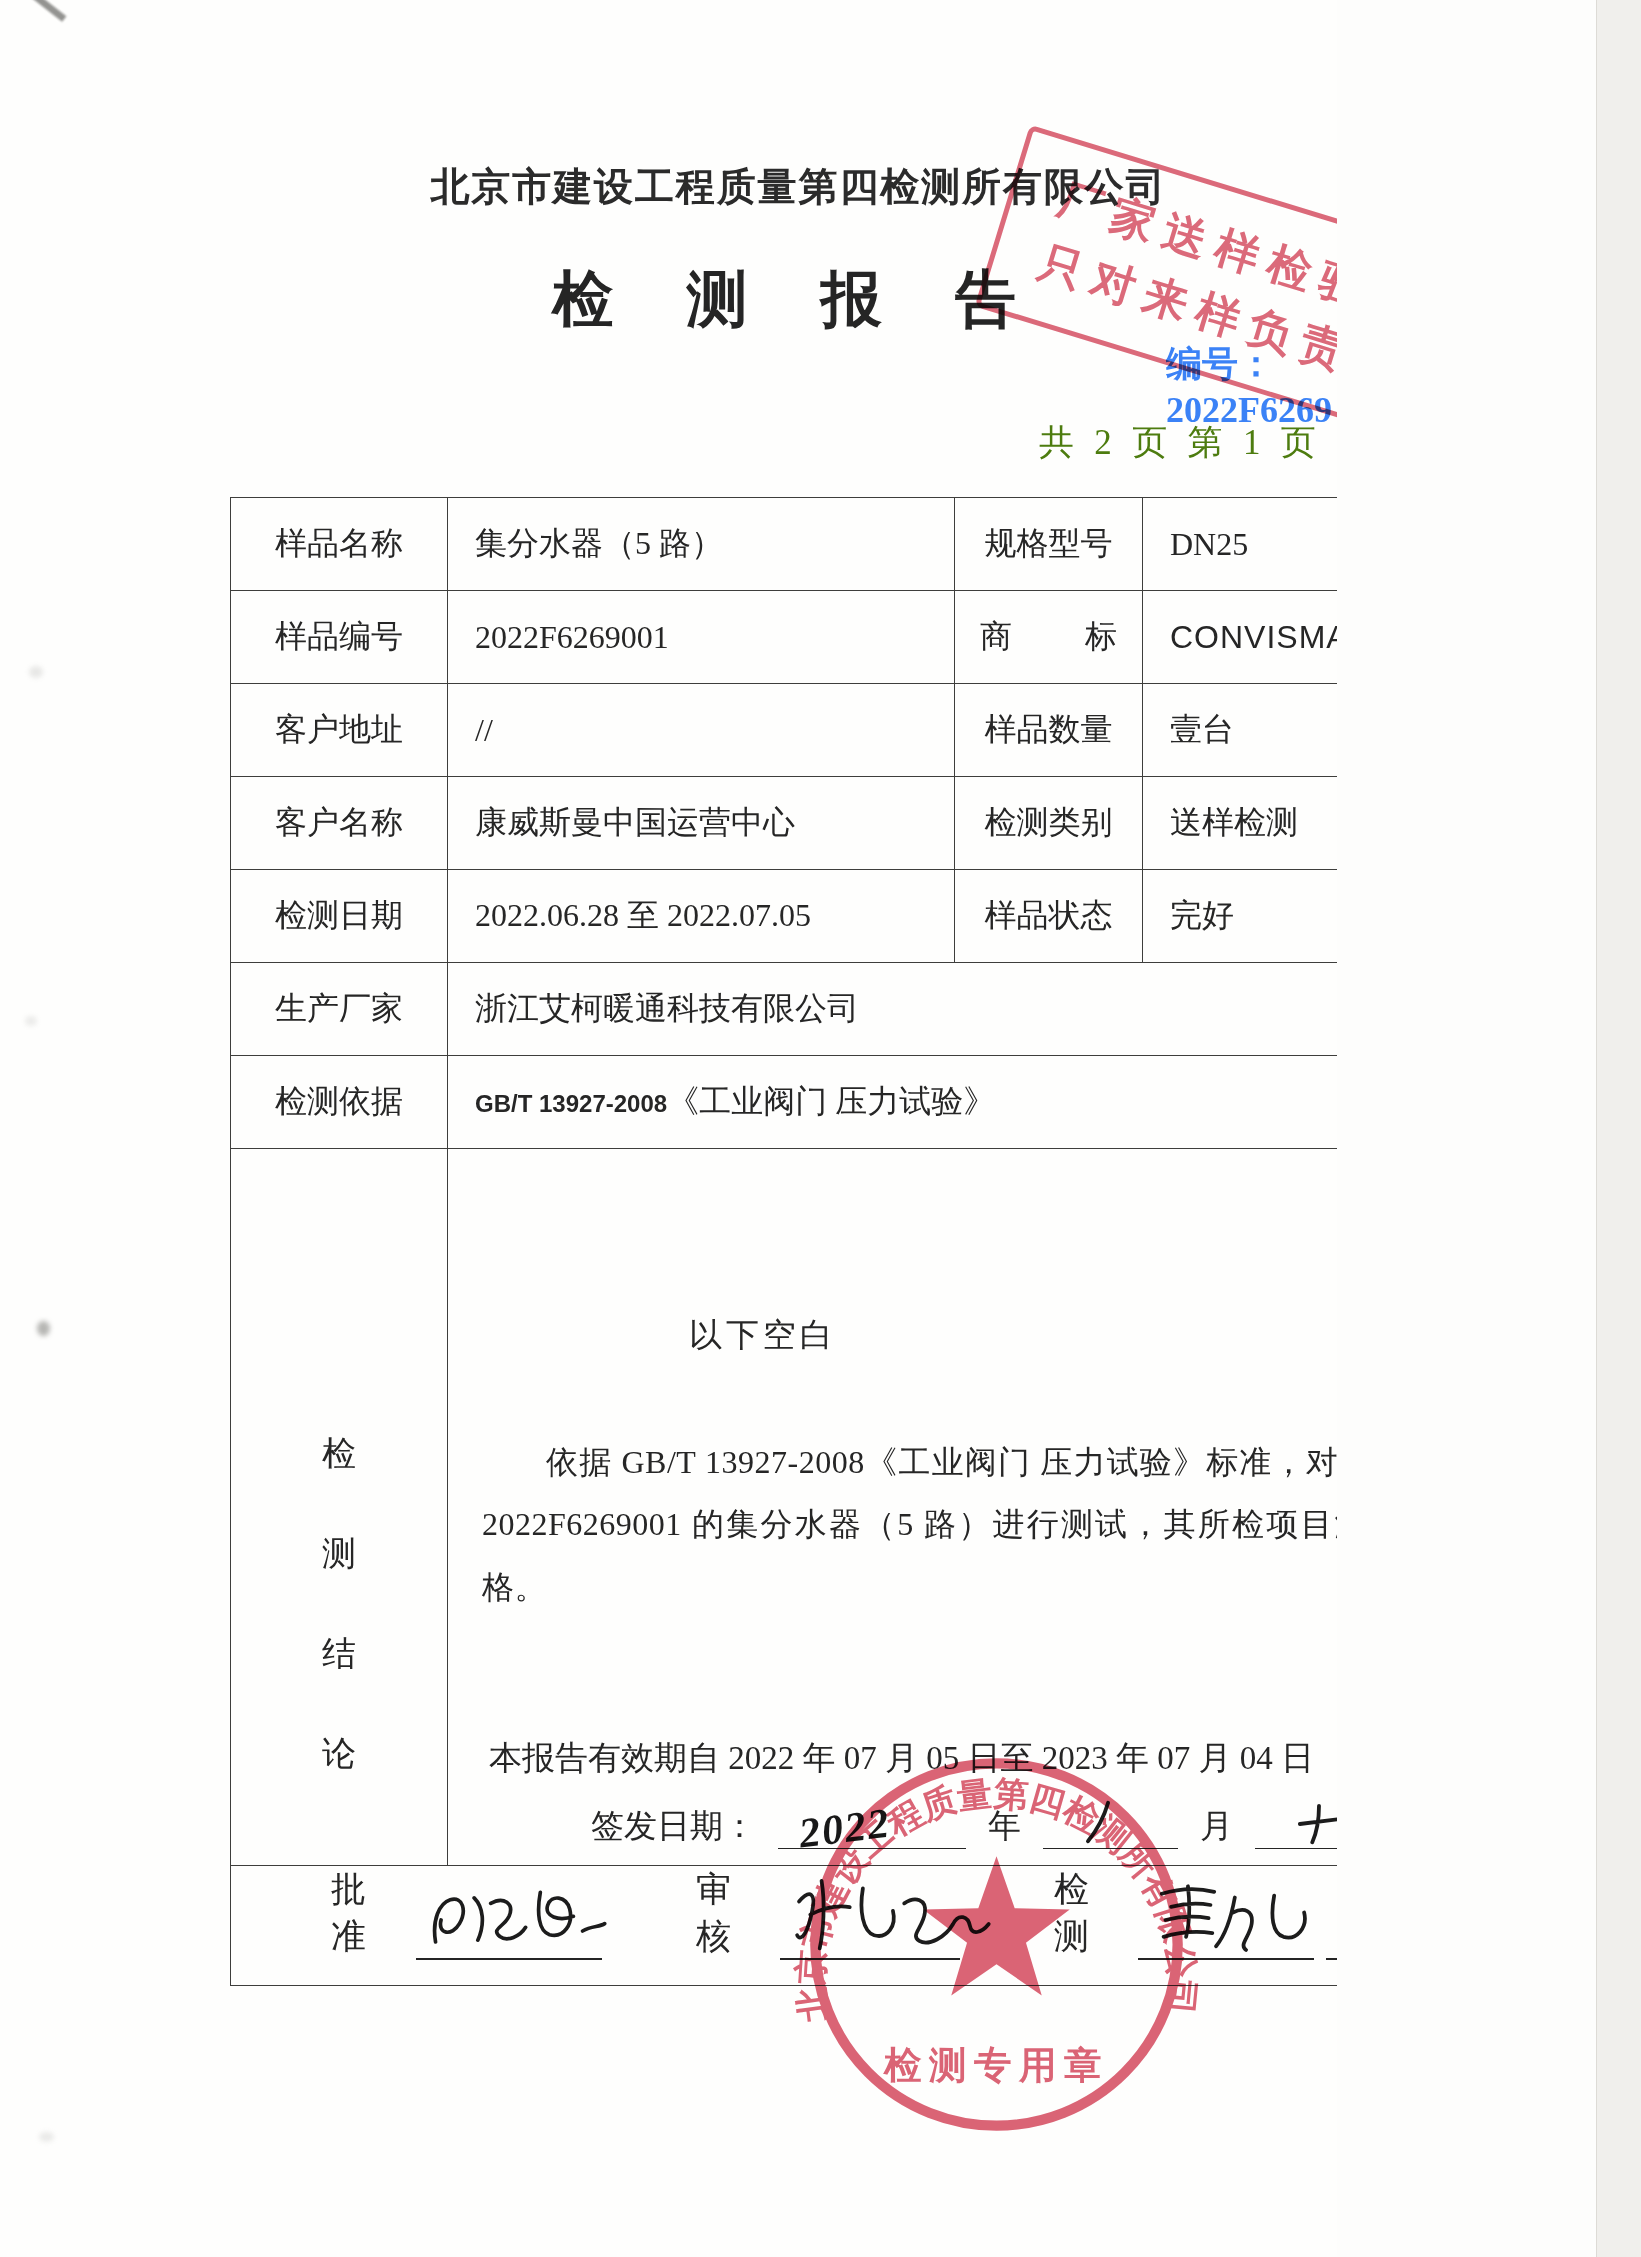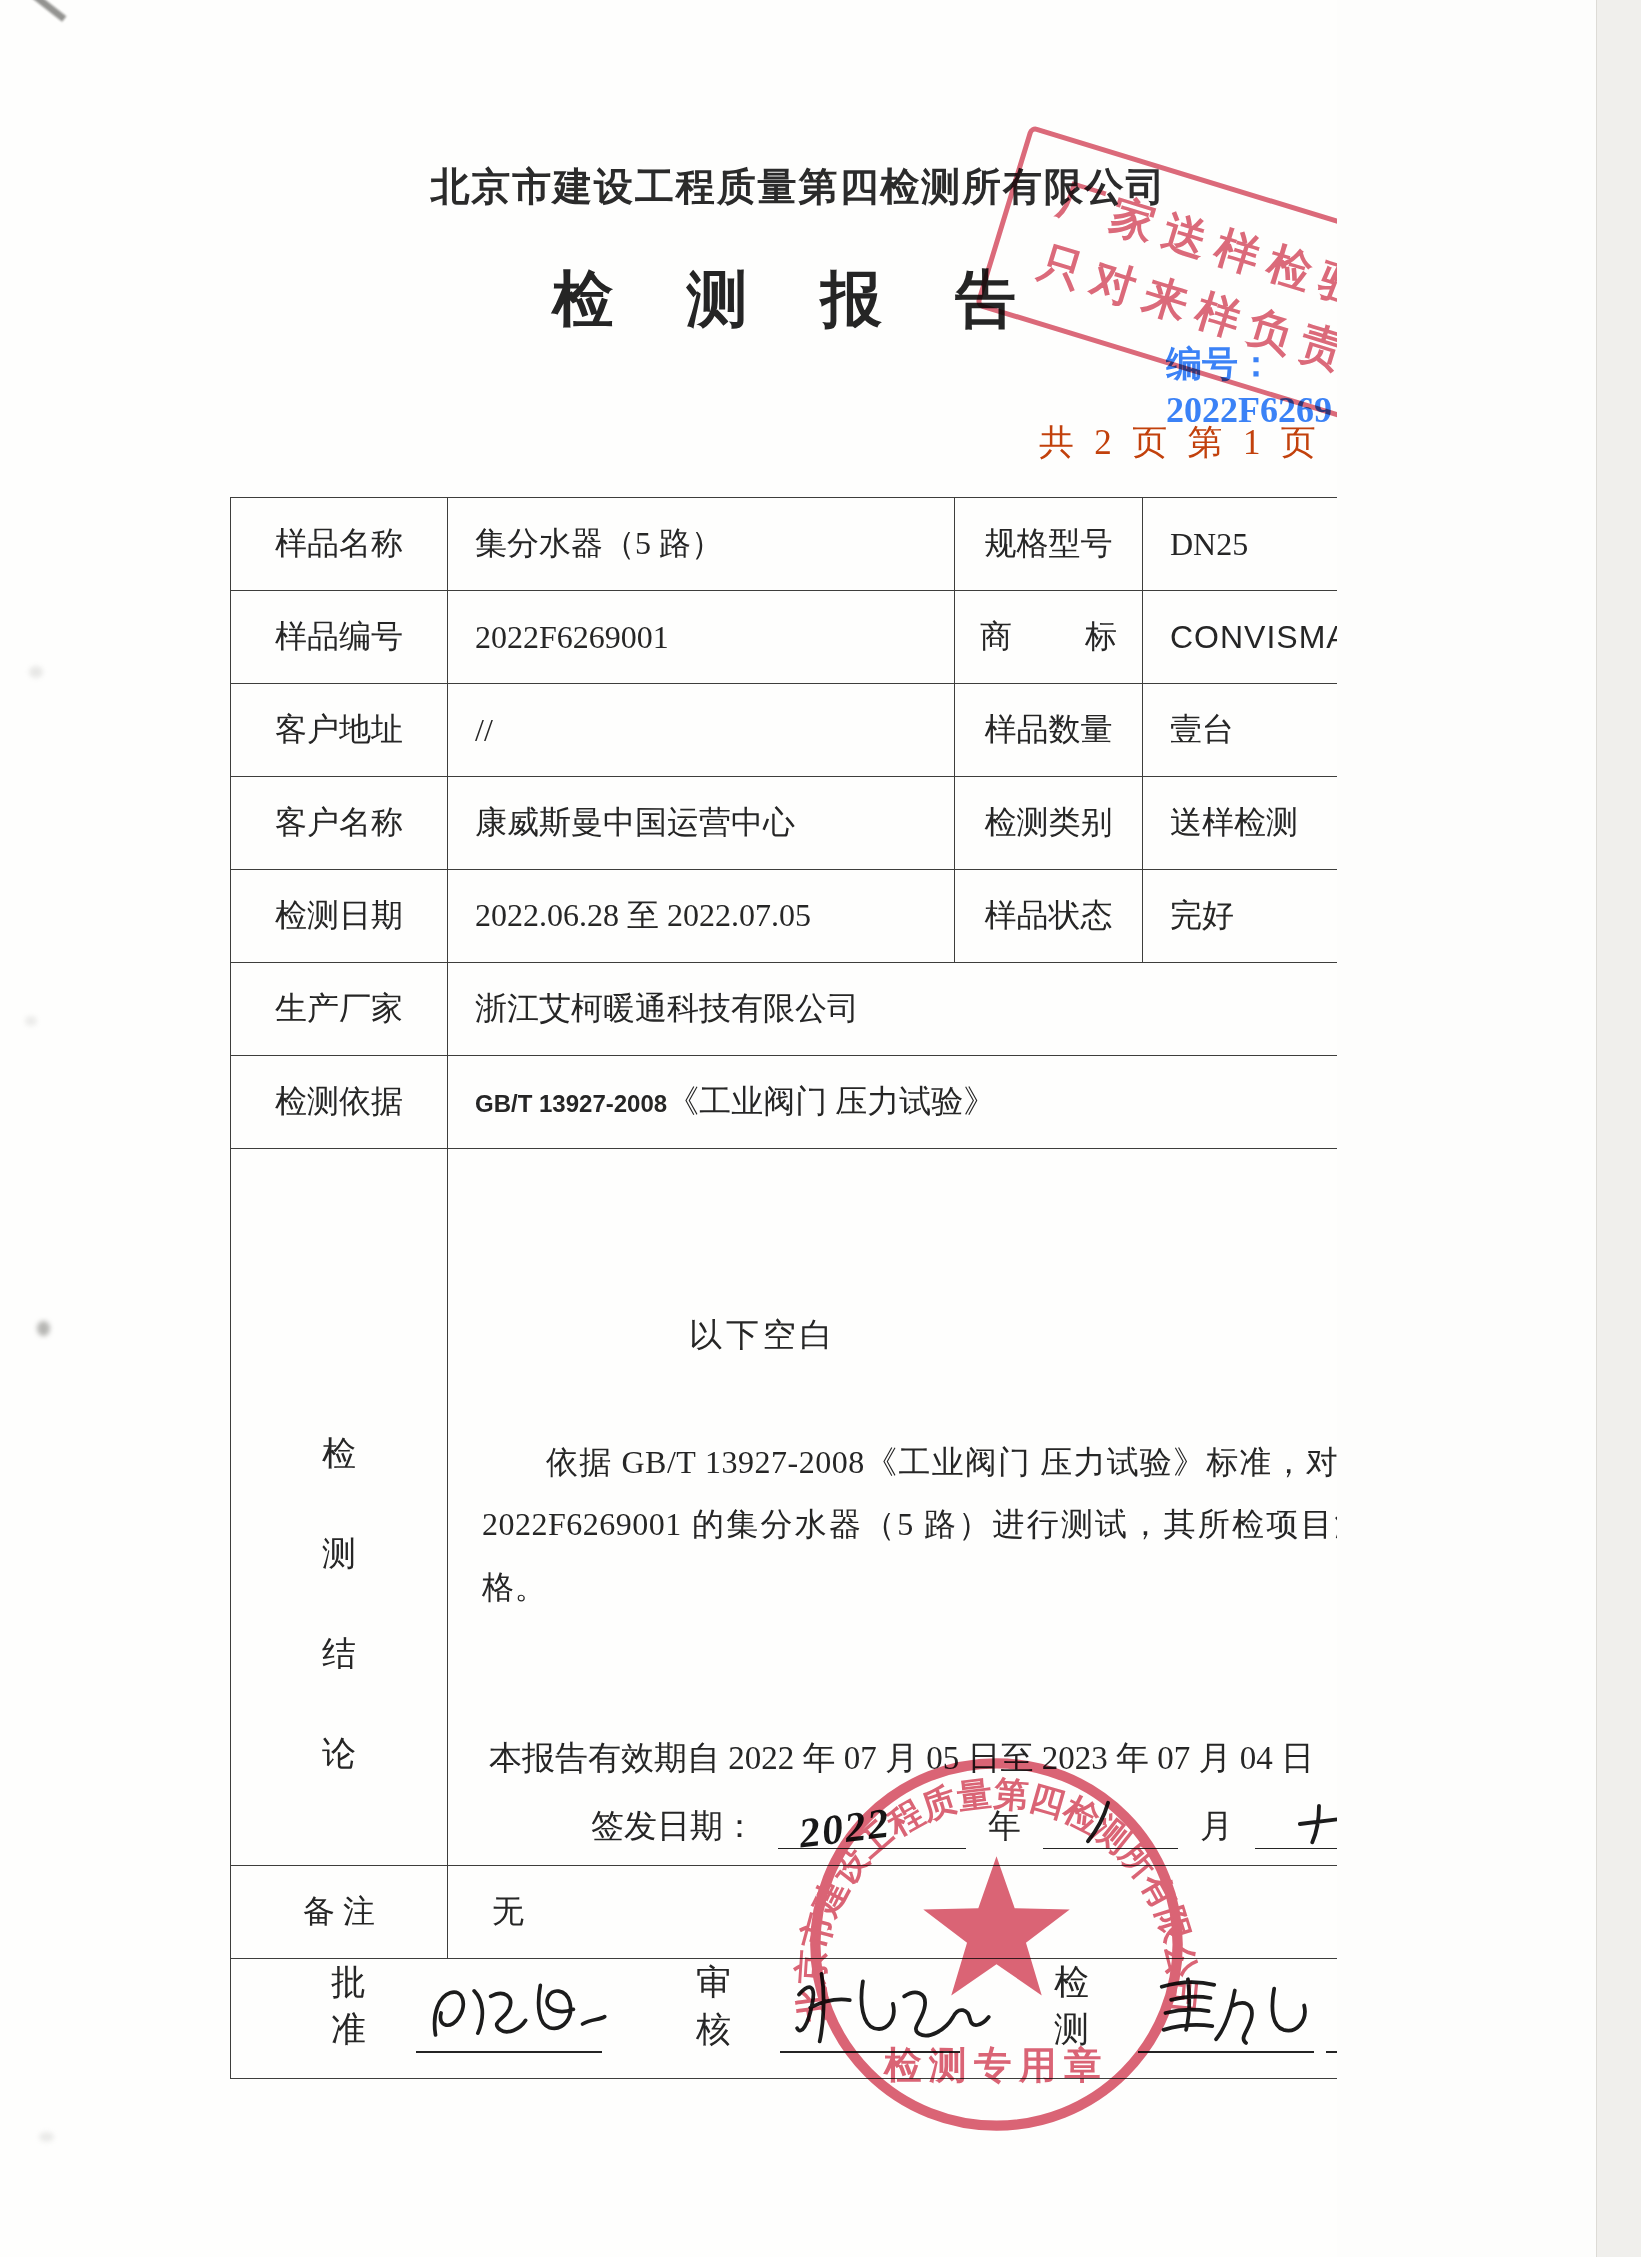--- a/index.html
+++ b/index.html
@@ -9,21 +9,21 @@
   .scan-strip{position:absolute;right:0;top:0;width:44px;height:2257px;background:#f0efec;border-left:1px solid #dddbd6;}
   .blob{position:absolute;background:#9a9a96;border-radius:50%;filter:blur(2.9px);}
   .corner-mark{position:absolute;left:25px;top:1.9px;width:44px;height:6.8px;background:#5c5c58;transform:rotate(38deg);opacity:.65;filter:blur(1px);}
 
   
   .company{position:absolute;left:0;top:160px;width:1597px;text-align:center;
            font-size:39px;font-weight:600;letter-spacing:1.9px;color:#2b2b2b;}
   .title{position:absolute;left:0;top:259px;width:1597px;text-align:center;
          font-size:61px;font-weight:600;letter-spacing:29px;color:#252525;}
   .report-no{position:absolute;left:1166px;top:340px;font-size:36px;color:#3b82f6;font-weight:bold;}
-  .pagination{position:absolute;left:1039px;top:419px;font-size:35px;letter-spacing:5.8px;color:#c2410c;}
+  .pagination{position:absolute;left:1039px;top:419px;font-size:35px;letter-spacing:5.8px;color:#4d7c0f;}
 
   
   .stamp-rect{position:absolute;left:993px;top:183px;width:417px;height:180px;
               border:5.8px solid #d5495e;border-radius:7.7px;transform:rotate(17deg);
               display:flex;flex-direction:column;justify-content:center;align-items:center;
               color:#d5495e;font-weight:700;font-size:44px;letter-spacing:10.6px;line-height:1.5;
               opacity:.82;mix-blend-mode:multiply;z-index:30;pointer-events:none;}
   .stamp-round{position:absolute;opacity:.85;mix-blend-mode:multiply;z-index:30;pointer-events:none;}
   .stamp-round.bottom{left:790px;top:1738px;width:413px;height:413px;}
   .stamp-round.partial{left:1433px;top:404px;width:332px;height:332px;transform:rotate(-15deg);opacity:.8;}
@@ -157,24 +157,20 @@
             <span>月</span>
             <span class="blank" style="width:135px;">
               <svg class="hand-svg" width="50" height="44" viewBox="0 0 52 46">
                 <path class="ink" d="M6,23 L46,18 M26,4 C26,16 24,31 19,42"></path>
               </svg>
             </span>
             <span>日</span>
           </div>
         </td>
       </tr>
-      <tr class="r">
-        <td class="lab">备 注</td>
-        <td class="val" colspan="3" style="padding-left:44px;">无</td>
-      </tr>
       <tr class="signrow">
         <td colspan="4" style="padding:0;">
           <div class="sign-flex">
             <span class="sig-label">批准</span>
             <span class="sig-line" style="width:189px;">
               <svg width="193" height="89" viewBox="0 0 210 95">
                 <path class="ink" d="M18,72 C14,48 22,30 34,26 C48,22 52,38 44,52 C36,66 20,64 24,48 M60,24 C70,34 72,52 64,70 M78,30 C92,22 104,30 98,44 C92,56 78,58 88,66 C96,72 110,66 116,56 M132,18 C128,40 130,60 142,64 C158,68 168,52 164,36 C160,22 144,20 140,32 C136,44 152,50 168,44 M178,60 C188,54 196,56 202,52"></path>
               </svg>
             </span>
             <span class="gap2"></span>

